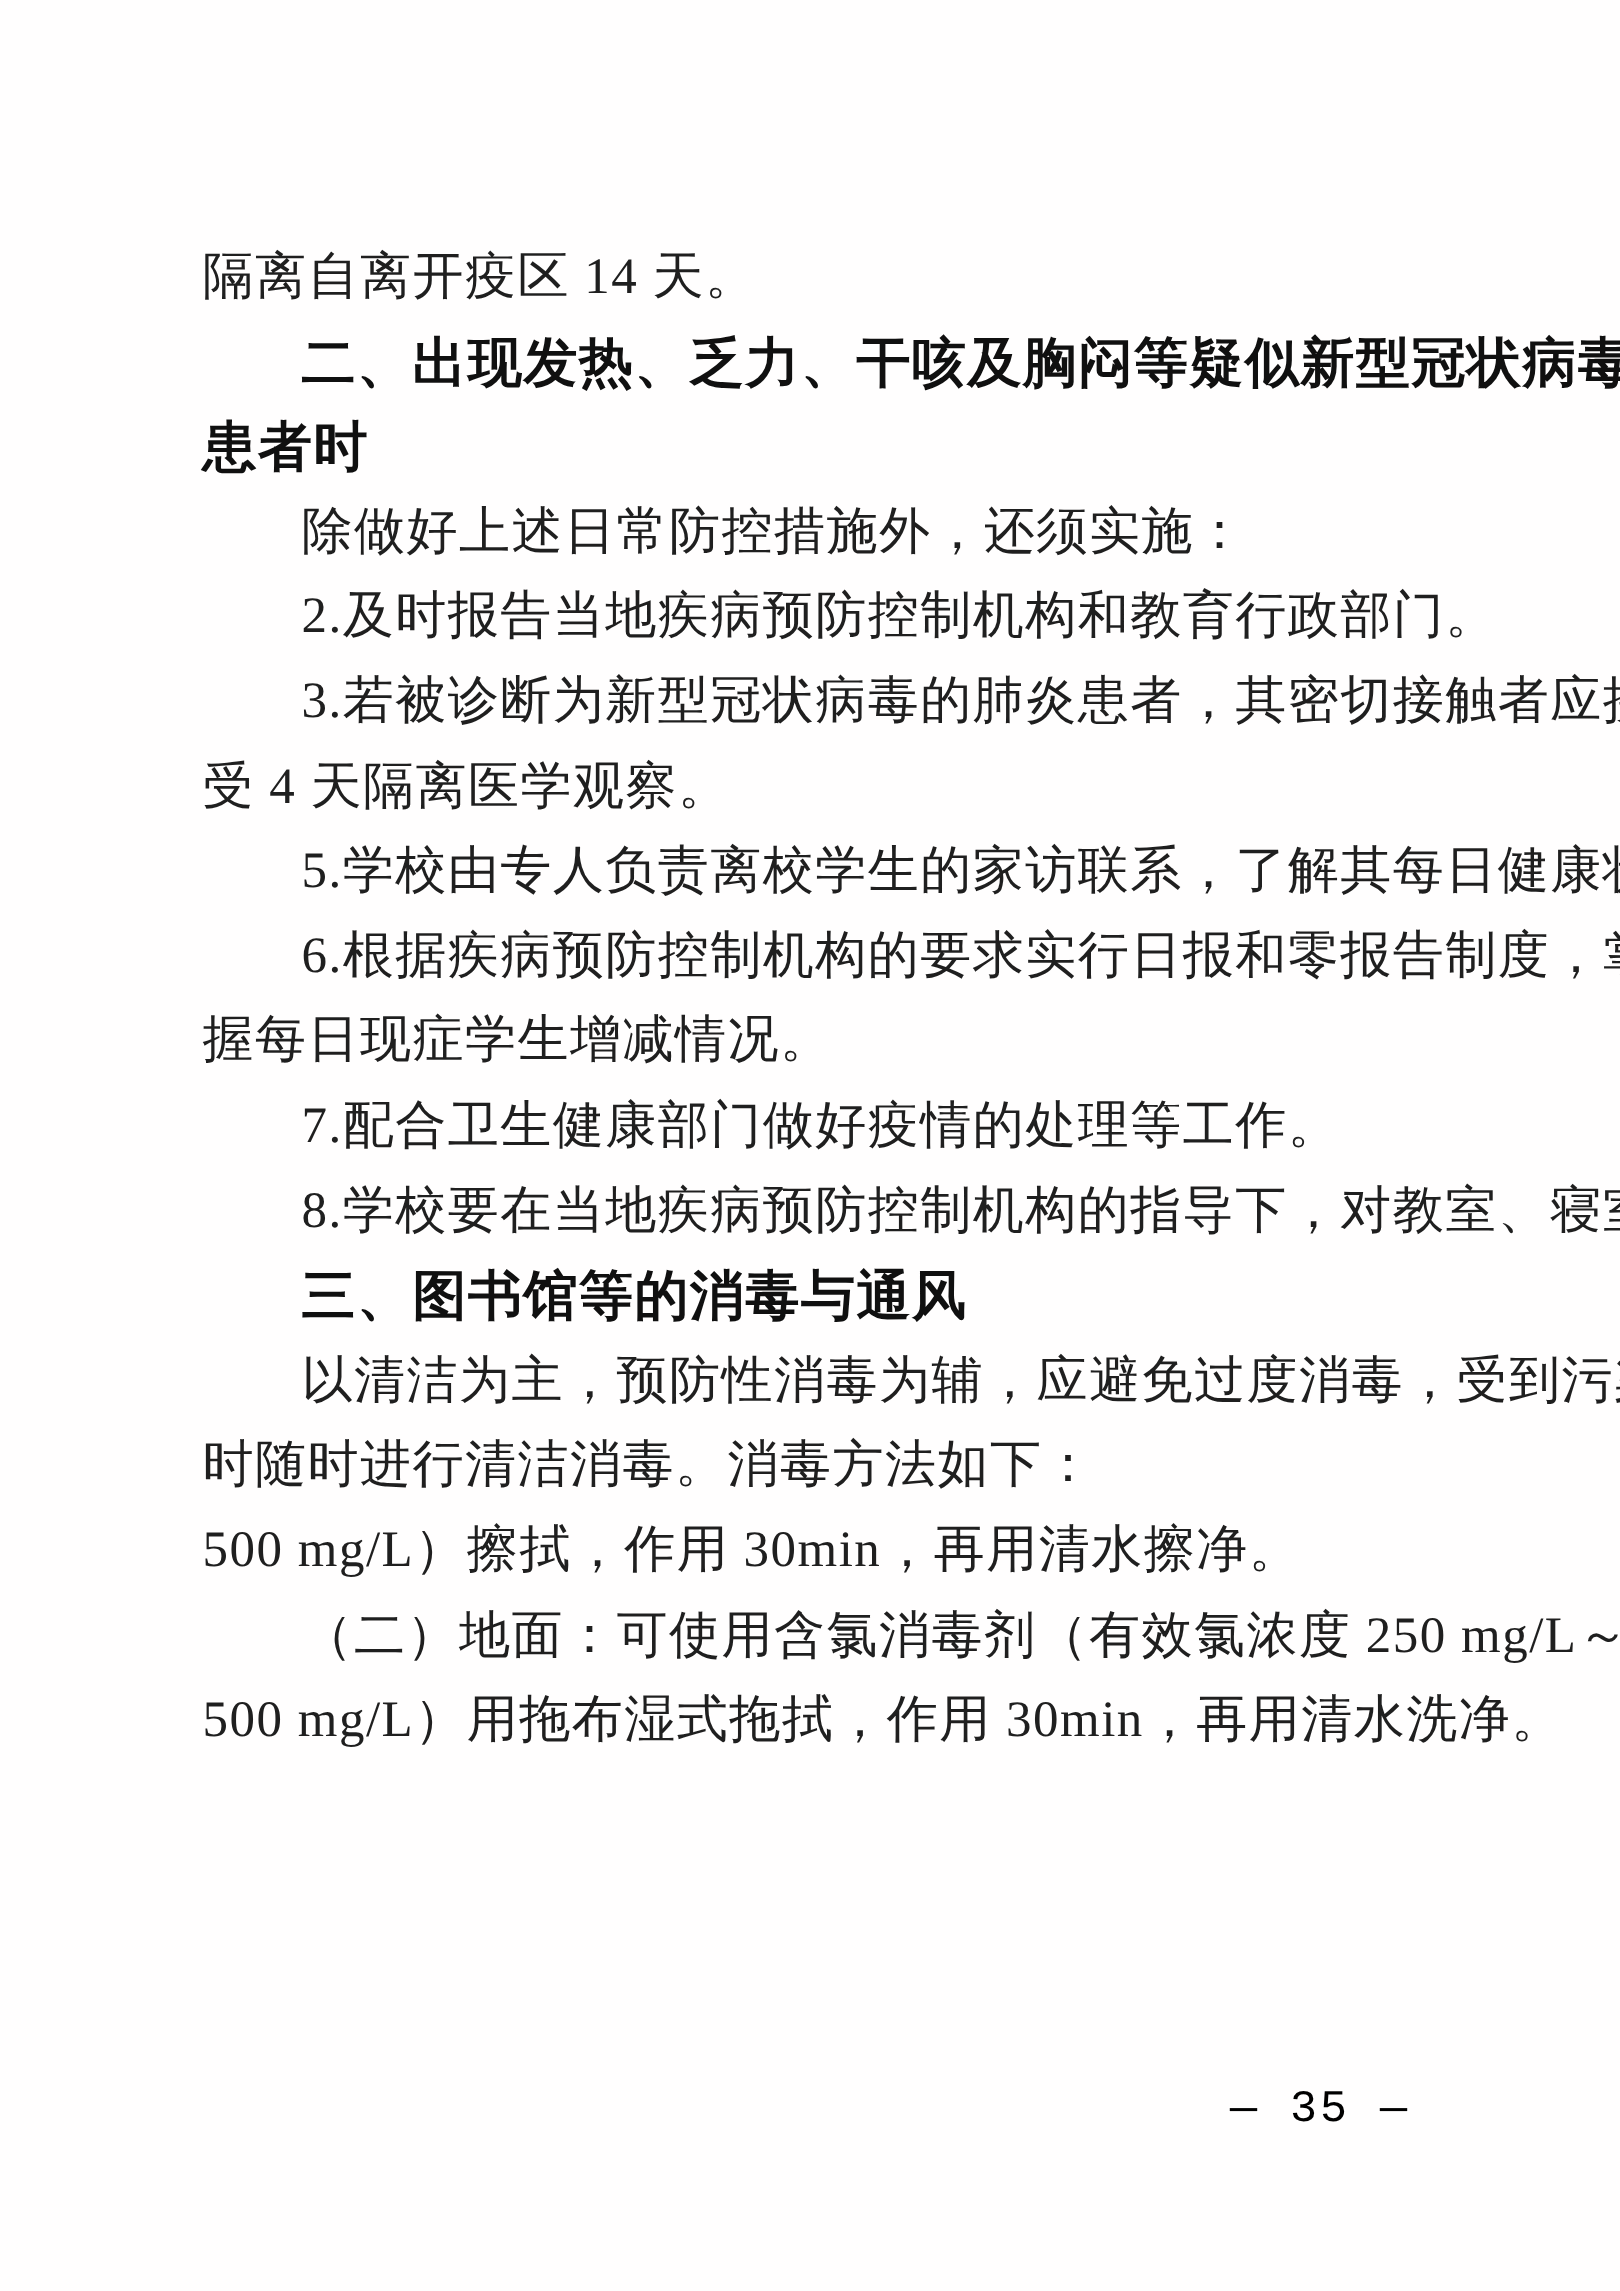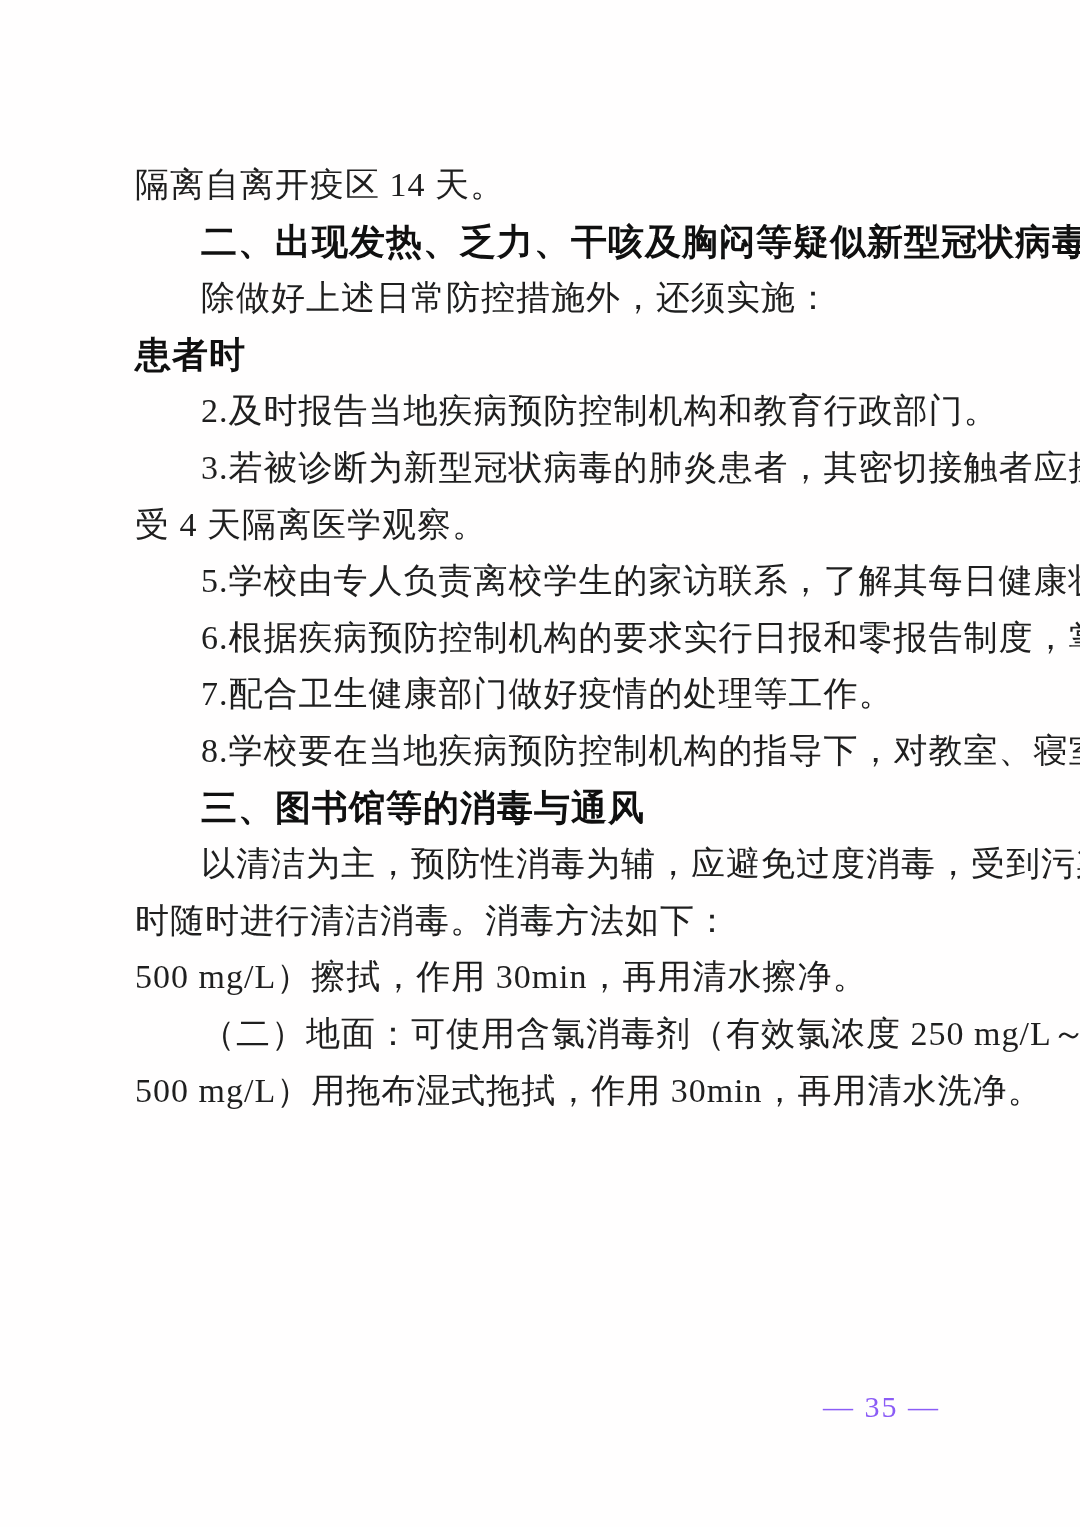--- a/index.html
+++ b/index.html
@@ -38,39 +38,40 @@
     font-weight: 700;
     font-size: 36px;
     color: #101010;
   }
   .page-number {
     position: absolute;
     top: 1390px;
     right: 140px;
     font-size: 30px;
     letter-spacing: 2px;
-    color: #8b5cf6;
-    font-family: Liberation Serif, serif;
+    color: #000000;
+    font-family: Liberation Mono, monospace;
     white-space: nowrap;
   }
 </style>
 </head>
 <body>
 
 <div class="page">
   <div class="content">
     <div class="ln">隔离自离开疫区 14 天。</div>
     <div class="ln hd ind">二、出现发热、乏力、干咳及胸闷等疑似新型冠状病毒感染</div>
+    <div class="ln hd">患者时</div>
     <div class="ln ind">除做好上述日常防控措施外，还须实施：</div>
-    <div class="ln hd">患者时</div>
     <div class="ln ind">2.及时报告当地疾病预防控制机构和教育行政部门。</div>
     <div class="ln ind">3.若被诊断为新型冠状病毒的肺炎患者，其密切接触者应接</div>
     <div class="ln">受 4 天隔离医学观察。</div>
     <div class="ln ind">5.学校由专人负责离校学生的家访联系，了解其每日健康状况。</div>
     <div class="ln ind">6.根据疾病预防控制机构的要求实行日报和零报告制度，掌</div>
+    <div class="ln">握每日现症学生增减情况。</div>
     <div class="ln ind">7.配合卫生健康部门做好疫情的处理等工作。</div>
     <div class="ln ind">8.学校要在当地疾病预防控制机构的指导下，对教室、寝室</div>
     <div class="ln hd ind">三、图书馆等的消毒与通风</div>
     <div class="ln ind">以清洁为主，预防性消毒为辅，应避免过度消毒，受到污染</div>
     <div class="ln">时随时进行清洁消毒。消毒方法如下：</div>
     <div class="ln">500 mg/L）擦拭，作用 30min，再用清水擦净。</div>
     <div class="ln ind">（二）地面：可使用含氯消毒剂（有效氯浓度 250 mg/L～</div>
     <div class="ln">500 mg/L）用拖布湿式拖拭，作用 30min，再用清水洗净。</div>
   </div>
   <div class="page-number">— 35 —</div>

